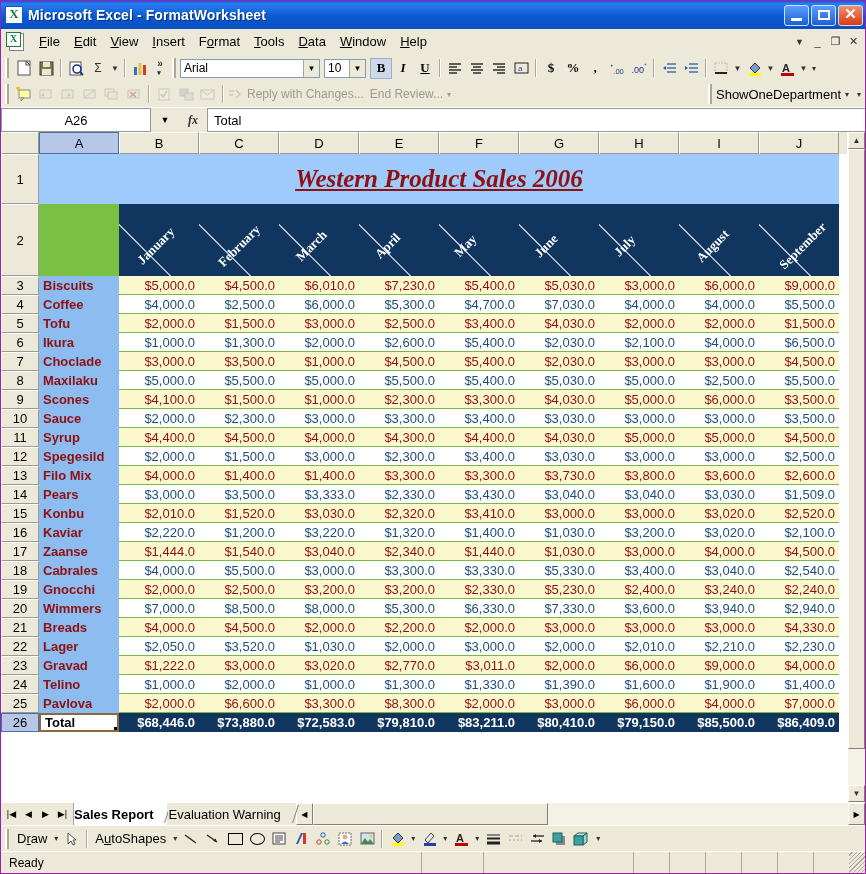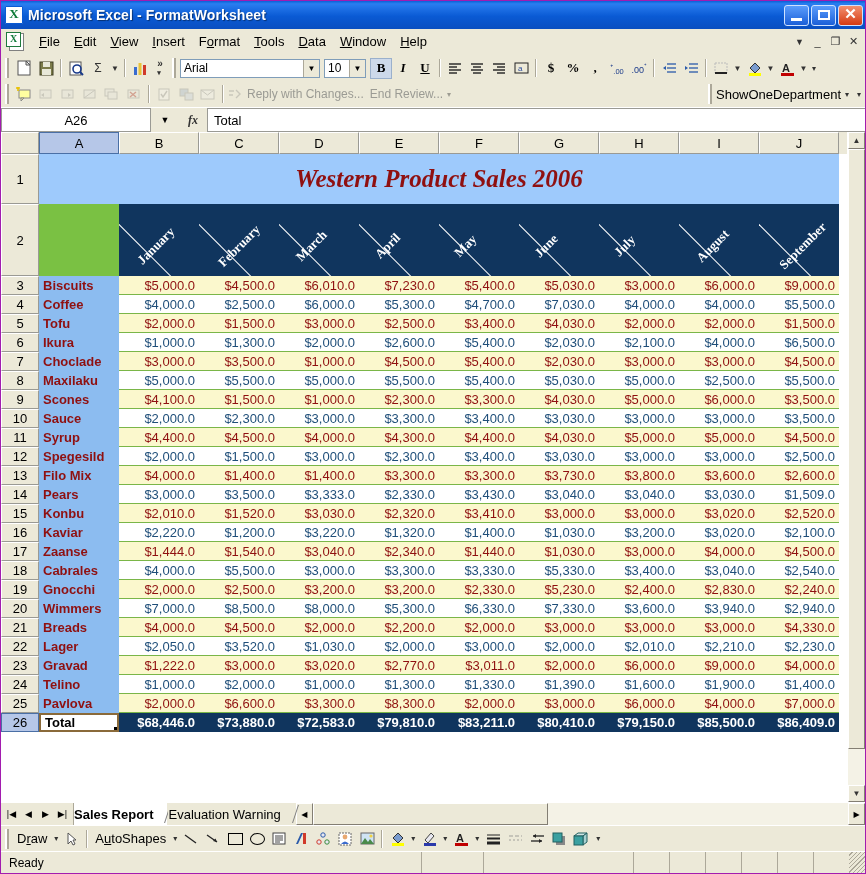--- a/index.html
+++ b/index.html
@@ -457,21 +457,21 @@
             <div class="ch c">E</div>
             <div class="ch c">F</div>
             <div class="ch c">G</div>
             <div class="ch c">H</div>
             <div class="ch c">I</div>
             <div class="ch c">J</div>
           </div>
         <div class="rows" id="rows">
             <div class="row r1">
               <div class="rh">1</div>
-              <div class="cell titlecell" style="flex: 0 0 800px; width: 800px;">Western Product Sales 2006</div>
+              <div class="cell titlecell" style="flex: 0 0 800px; width: 800px; text-decoration: underline;">Western Product Sales 2006</div>
             </div>
             <div class="row r2">
               <div class="rh">2</div>
               <div class="cell greenblock"></div>
               <div class="cell monthcell">
                 <span class="slash"></span>
                 <span class="mtxt" style="left: 14px; top: 34px;">January</span>
               </div>
               <div class="cell monthcell">
                 <span class="slash"></span>
@@ -717,21 +717,21 @@
             <div class="row band-odd">
               <div class="rh">19</div>
               <div class="cell lblcell">Gnocchi</div>
               <div class="cell numcell">$2,000.0</div>
               <div class="cell numcell">$2,500.0</div>
               <div class="cell numcell">$3,200.0</div>
               <div class="cell numcell">$3,200.0</div>
               <div class="cell numcell">$2,330.0</div>
               <div class="cell numcell">$5,230.0</div>
               <div class="cell numcell">$2,400.0</div>
-              <div class="cell numcell">$2,830.0</div>
+              <div class="cell numcell">$3,240.0</div>
               <div class="cell numcell">$2,240.0</div>
             </div>
             <div class="row band-even">
               <div class="rh">20</div>
               <div class="cell lblcell">Wimmers</div>
               <div class="cell numcell">$7,000.0</div>
               <div class="cell numcell">$8,500.0</div>
               <div class="cell numcell">$8,000.0</div>
               <div class="cell numcell">$5,300.0</div>
               <div class="cell numcell">$6,330.0</div>

